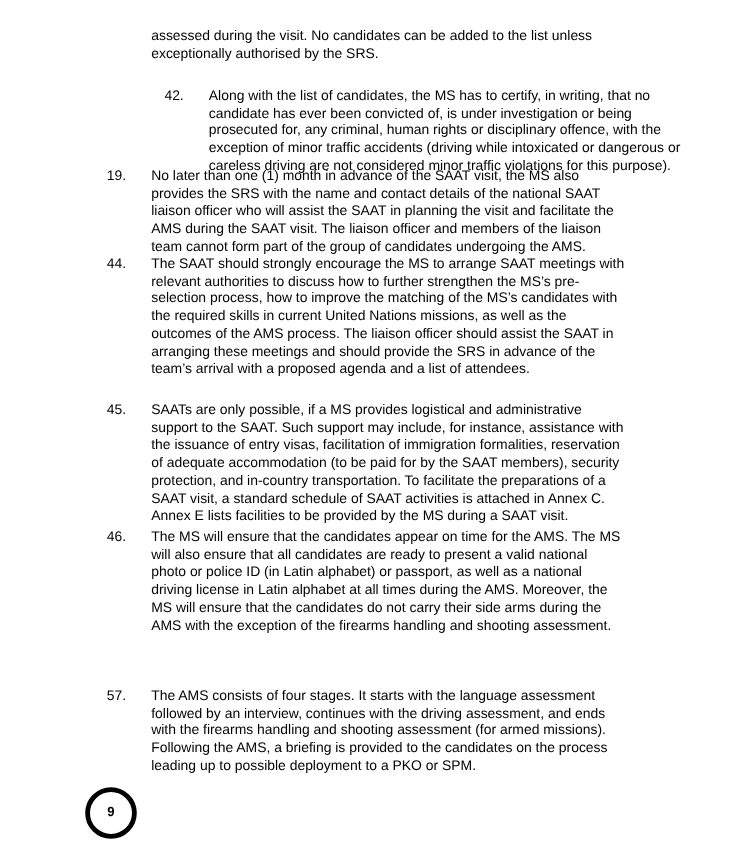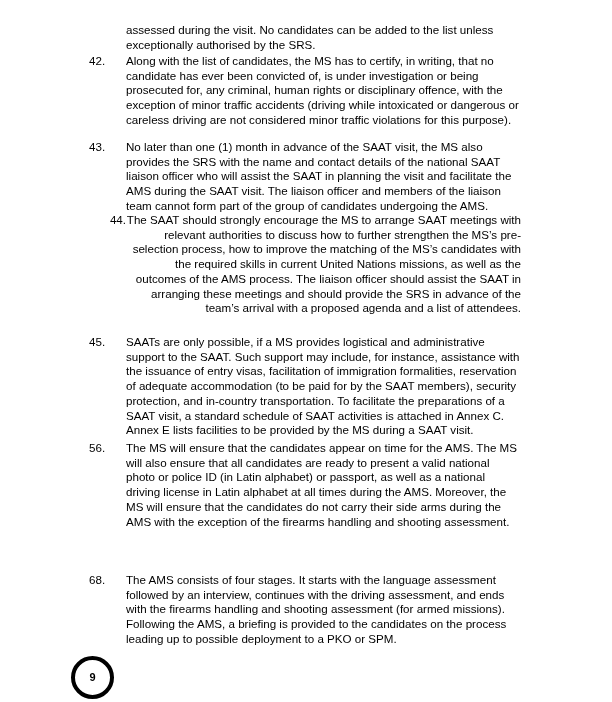--- a/index.html
+++ b/index.html
@@ -62,49 +62,49 @@
   </style>
 </head>
 <body>
 
 <div class="page">
 
   <div class="para" style="top: 23px;">
     <span class="text">assessed during the visit. No candidates can be added to the list unless exceptionally authorised by the SRS.</span>
   </div>
 
-  <div class="para" style="top: 54px;">
+  <div class="para" style="top: 73px; margin-left: 48px;">
     <span class="num">42.</span>
     <span class="text">Along with the list of candidates, the MS has to certify, in writing, that no candidate has ever been convicted of, is under investigation or being prosecuted for, any criminal, human rights or disciplinary offence, with the exception of minor traffic accidents (driving while intoxicated or dangerous or careless driving are not considered minor traffic violations for this purpose).</span>
   </div>
 
   <div class="para" style="top: 140px;">
-    <span class="num">43.</span>
+    <span class="num">19.</span>
     <span class="text">No later than one (1) month in advance of the SAAT visit, the MS also provides the SRS with the name and contact details of the national SAAT liaison officer who will assist the SAAT in planning the visit and facilitate the AMS during the SAAT visit. The liaison officer and members of the liaison team cannot form part of the group of candidates undergoing the AMS.</span>
   </div>
 
-  <div class="para" style="top: 213px; text-align: right;">
+  <div class="para" style="top: 213px;">
     <span class="num">44.</span>
     <span class="text">The SAAT should strongly encourage the MS to arrange SAAT meetings with relevant authorities to discuss how to further strengthen the MS’s pre-selection process, how to improve the matching of the MS’s candidates with the required skills in current United Nations missions, as well as the outcomes of the AMS process. The liaison officer should assist the SAAT in arranging these meetings and should provide the SRS in advance of the team’s arrival with a proposed agenda and a list of attendees.</span>
   </div>
 
   <div class="para" style="top: 315px; margin-top: 20px;">
     <span class="num">45.</span>
     <span class="text">SAATs are only possible, if a MS provides logistical and administrative support to the SAAT. Such support may include, for instance, assistance with the issuance of entry visas, facilitation of immigration formalities, reservation of adequate accommodation (to be paid for by the SAAT members), security protection, and in-country transportation. To facilitate the preparations of a SAAT visit, a standard schedule of SAAT activities is attached in Annex C. Annex E lists facilities to be provided by the MS during a SAAT visit.</span>
   </div>
 
 
   <div class="para" style="top: 441px;">
-    <span class="num">56.</span>
+    <span class="num">46.</span>
     <span class="text">The MS will ensure that the candidates appear on time for the AMS. The MS will also ensure that all candidates are ready to present a valid national photo or police ID (in Latin alphabet) or passport, as well as a national driving license in Latin alphabet at all times during the AMS. Moreover, the MS will ensure that the candidates do not carry their side arms during the AMS with the exception of the firearms handling and shooting assessment.</span>
   </div>
 
 
   <div class="para" style="top: 573px;">
-    <span class="num">68.</span>
+    <span class="num">57.</span>
     <span class="text">The AMS consists of four stages. It starts with the language assessment followed by an interview, continues with the driving assessment, and ends with the firearms handling and shooting assessment (for armed missions). Following the AMS, a briefing is provided to the candidates on the process leading up to possible deployment to a PKO or SPM.</span>
   </div>
 
   <div class="page-number">
     <span>9</span>
   </div>
 
 </div>
 
 </body></html>

